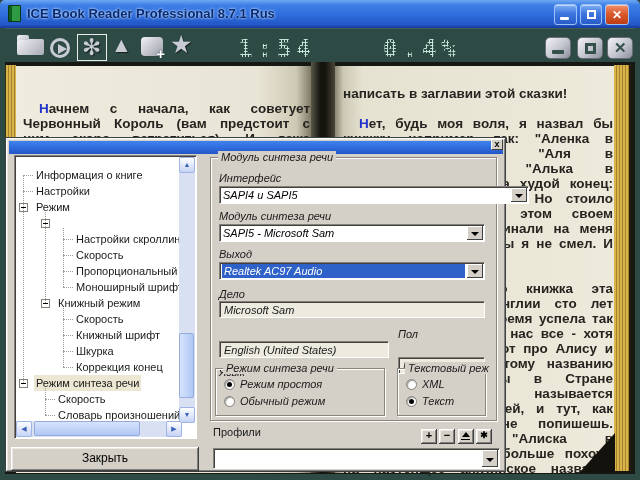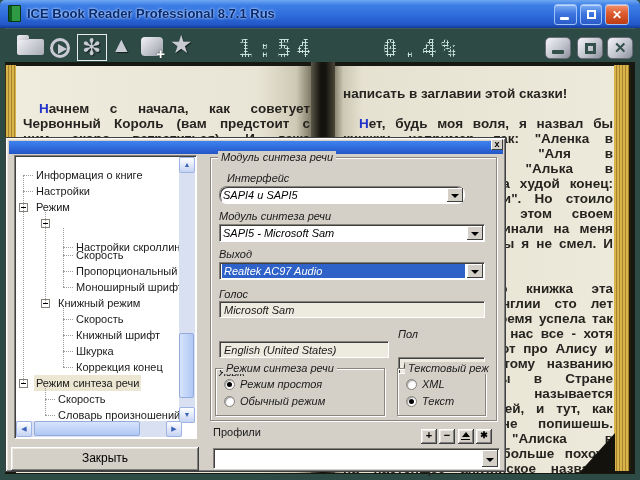--- a/index.html
+++ b/index.html
@@ -231,21 +231,21 @@
             <span class="exp" style="left: 3px;"></span>
             <span class="tlabel" style="left: 18px;">Режим</span>
           </div>
           <div class="tree-row" style="top: 26px;">
             <span class="hstub" style="left: 7px; width: 10px;"></span>
             <span class="tlabel" style="left: 18px;">Настройки</span>
           </div>
           <div class="tree-row" style="top: 58px;">
             <span class="exp" style="left: 25px;"></span>
           </div>
-          <div class="tree-row" style="top: 74px; margin-top: 8px;">
+          <div class="tree-row" style="top: 74px;">
             <span class="hstub" style="left: 47px; width: 10px;"></span>
             <span class="tlabel" style="left: 58px;">Настройки скроллин</span>
           </div>
           <div class="tree-row" style="top: 90px;">
             <span class="hstub" style="left: 47px; width: 10px;"></span>
             <span class="tlabel" style="left: 58px;">Скорость</span>
           </div>
           <div class="tree-row" style="top: 106px;">
             <span class="hstub" style="left: 47px; width: 10px;"></span>
             <span class="tlabel" style="left: 58px;">Пропорциональный ш</span>
@@ -302,22 +302,22 @@
         <div class="sb-thumb h" style="left:18px;top:0;width:106px;height:15px;"></div>
         <div class="sb-btn" style="right:0;top:0;">▶</div>
       </div>
     </div>
 
     <div id="close-btn" class="btn3d" style="position:absolute;left:5px;top:309px;width:188px;height:24px;font-size:12px;line-height:23px;">Закрыть</div>
 
     <div class="grp" style="left:204px;top:19px;width:287px;height:264px;">
       <span class="grp-legend">Модуль синтеза речи</span>
 
-      <div class="lbl" style="left:16px;top:14px;">Интерфейс</div>
-      <div class="combo" style="left:8px;top:28px;width:246px;border-radius:8px;">
+      <div class="lbl" style="left:8px;top:14px;">Интерфейс</div>
+      <div class="combo" style="left:8px;top:28px;width:310px;">
         <span class="combo-text">SAPI4 и SAPI5</span>
         <span class="combo-btn">
             <span class="arr-dn"></span>
           </span>
       </div>
 
       <div class="lbl" style="left:8px;top:52px;">Модуль синтеза речи</div>
       <div class="combo" style="left:8px;top:66px;width:266px;">
         <span class="combo-text">SAPI5 - Microsoft Sam</span>
         <span class="combo-btn">
@@ -326,21 +326,21 @@
       </div>
 
       <div class="lbl" style="left:8px;top:90px;">Выход</div>
       <div class="combo focused" style="left:8px;top:104px;width:266px;">
         <span class="combo-text">Realtek AC97 Audio</span>
         <span class="combo-btn">
             <span class="arr-dn"></span>
           </span>
       </div>
 
-      <div class="lbl" style="left:8px;top:130px;">Голос</div>
+      <div class="lbl" style="left:8px;top:130px;">Дело</div>
       <div class="field sunken" style="position:absolute;left:8px;top:143px;width:266px;height:17px;">Microsoft Sam</div>
 
       <div class="lbl" style="left:8px;top:170px;margin-top:38px;">Язык</div>
       <div class="field sunken" style="position:absolute;left:8px;top:183px;width:170px;height:17px;">English (United States)</div>
       <div class="lbl" style="left:187px;top:170px;">Пол</div>
       <div class="field sunken" style="position:absolute;left:187px;top:183px;width:87px;height:17px;margin-top:16px;">Male</div>
 
       <div class="grp" style="left:4px;top:210px;width:170px;height:48px;">
         <span class="grp-legend">Режим синтеза речи</span>
         <div class="radio-row" style="top:9px;">

